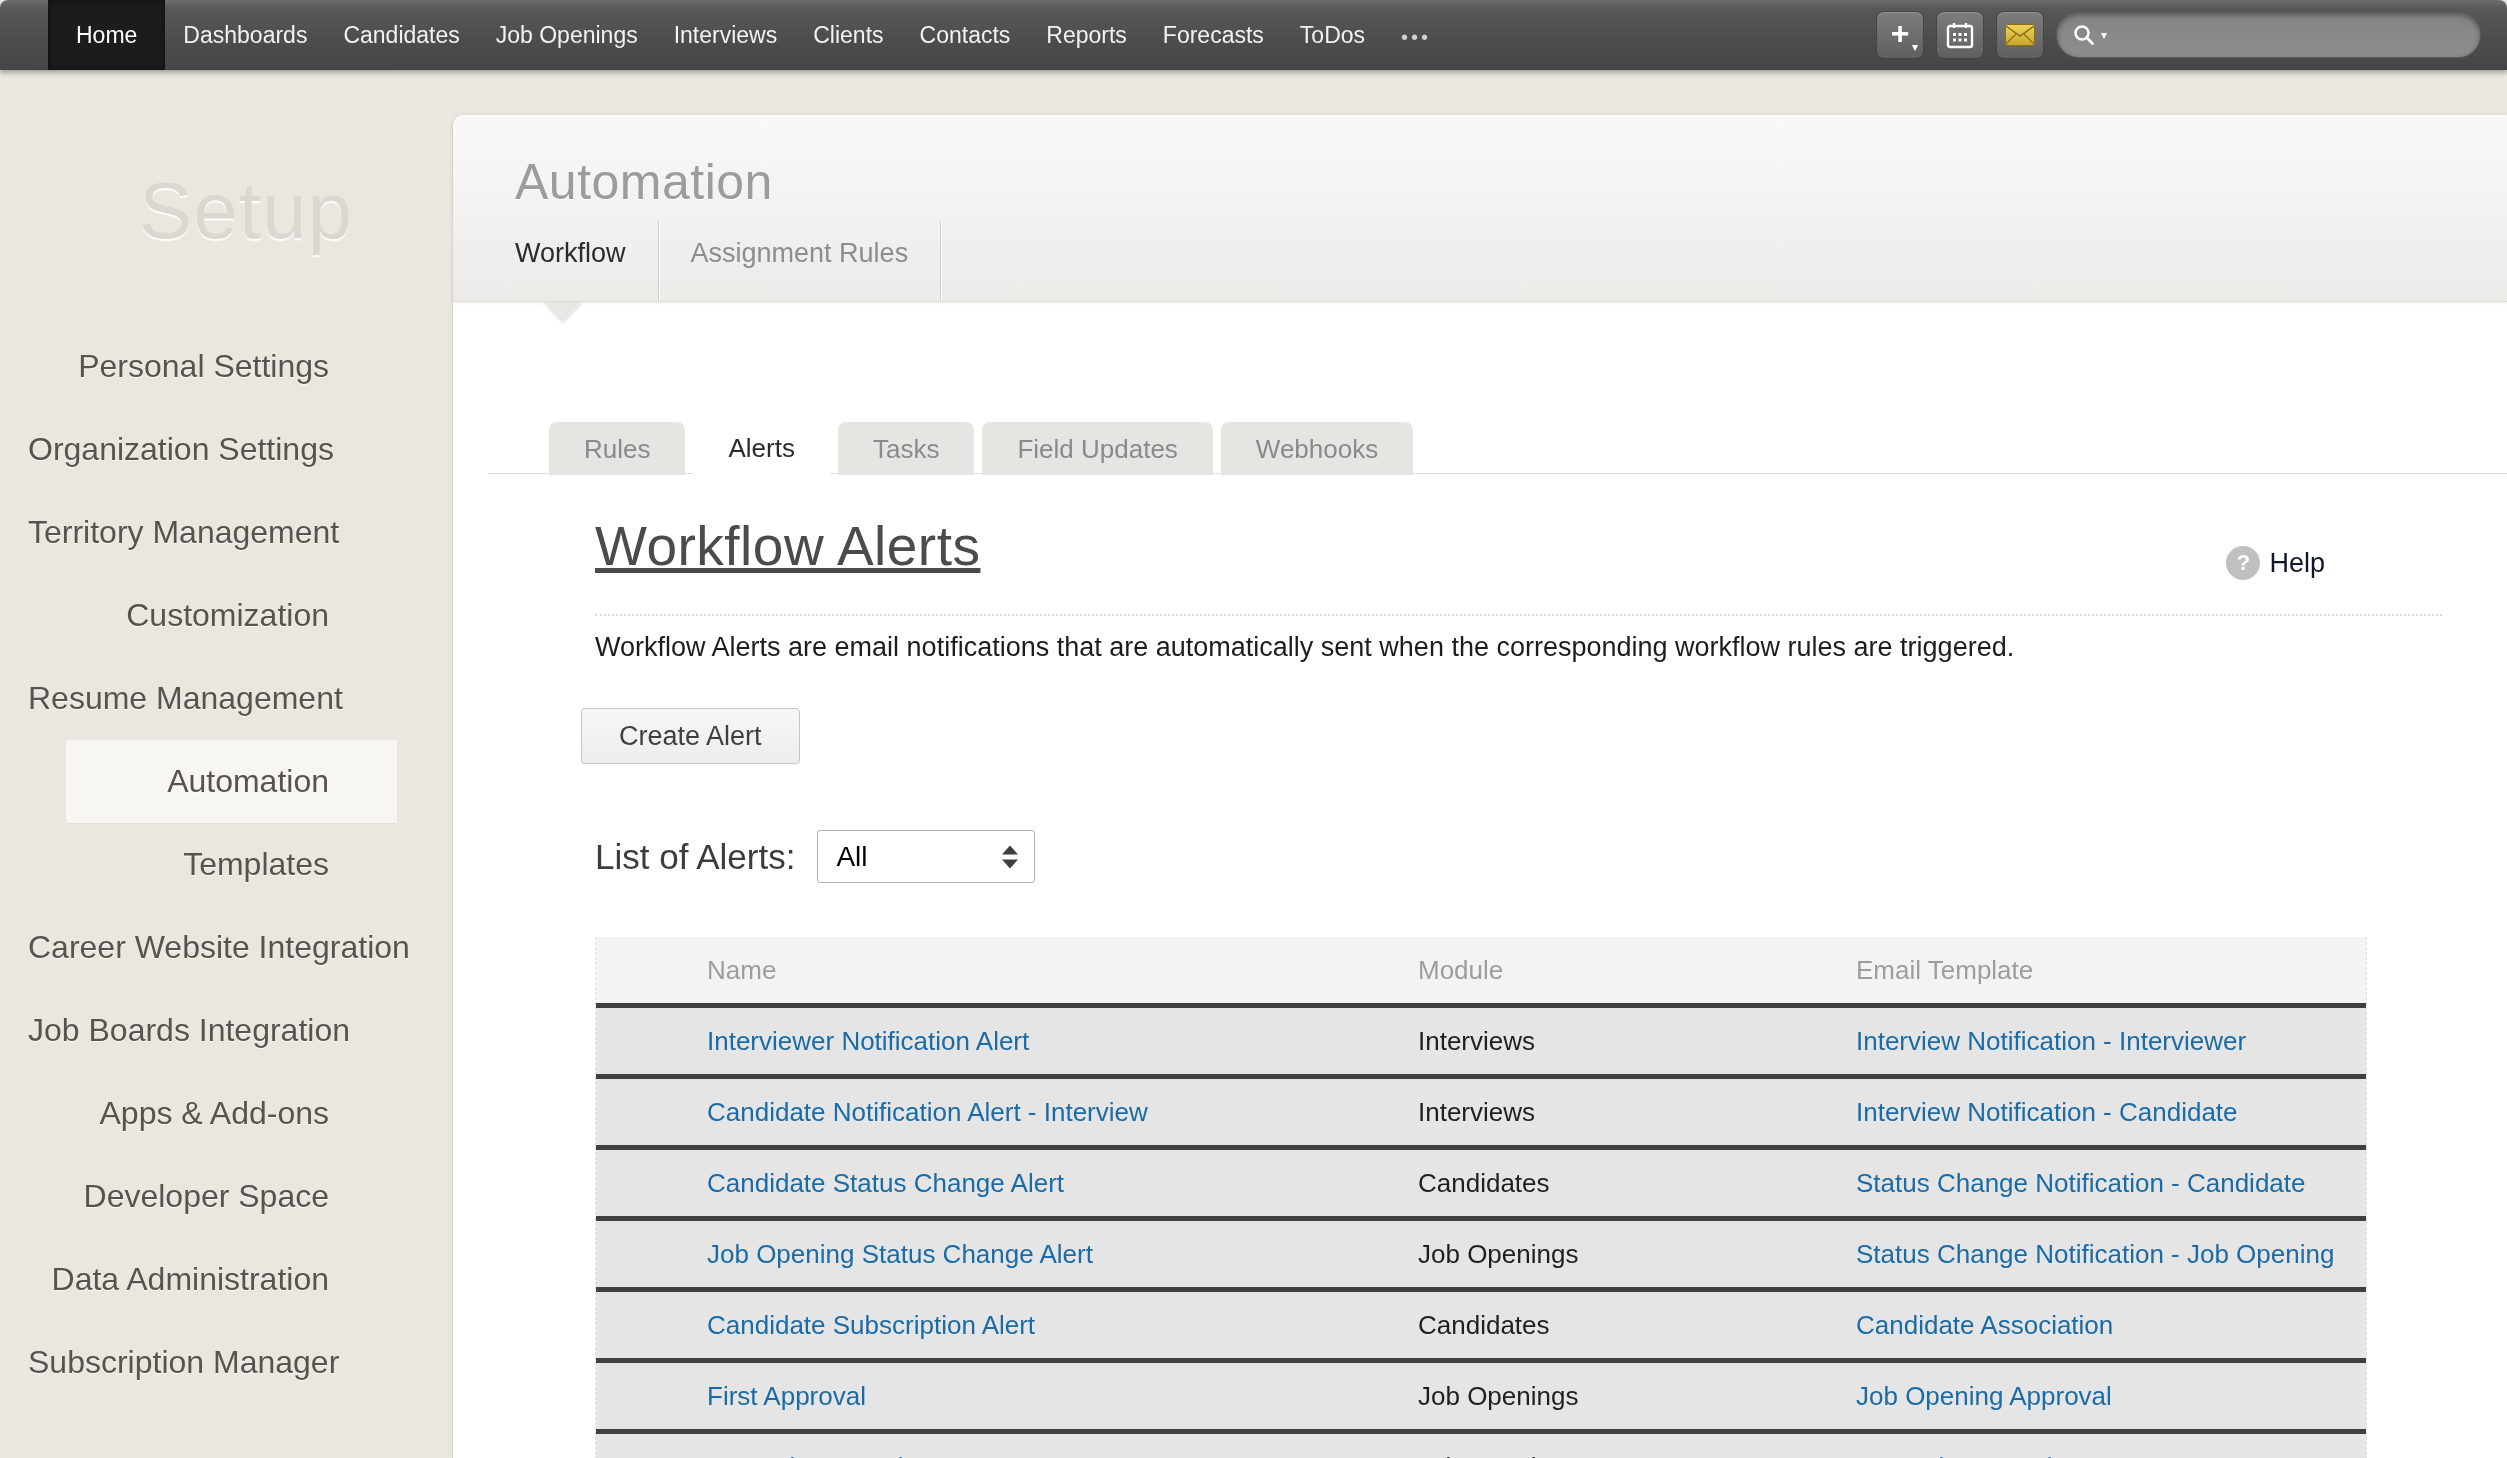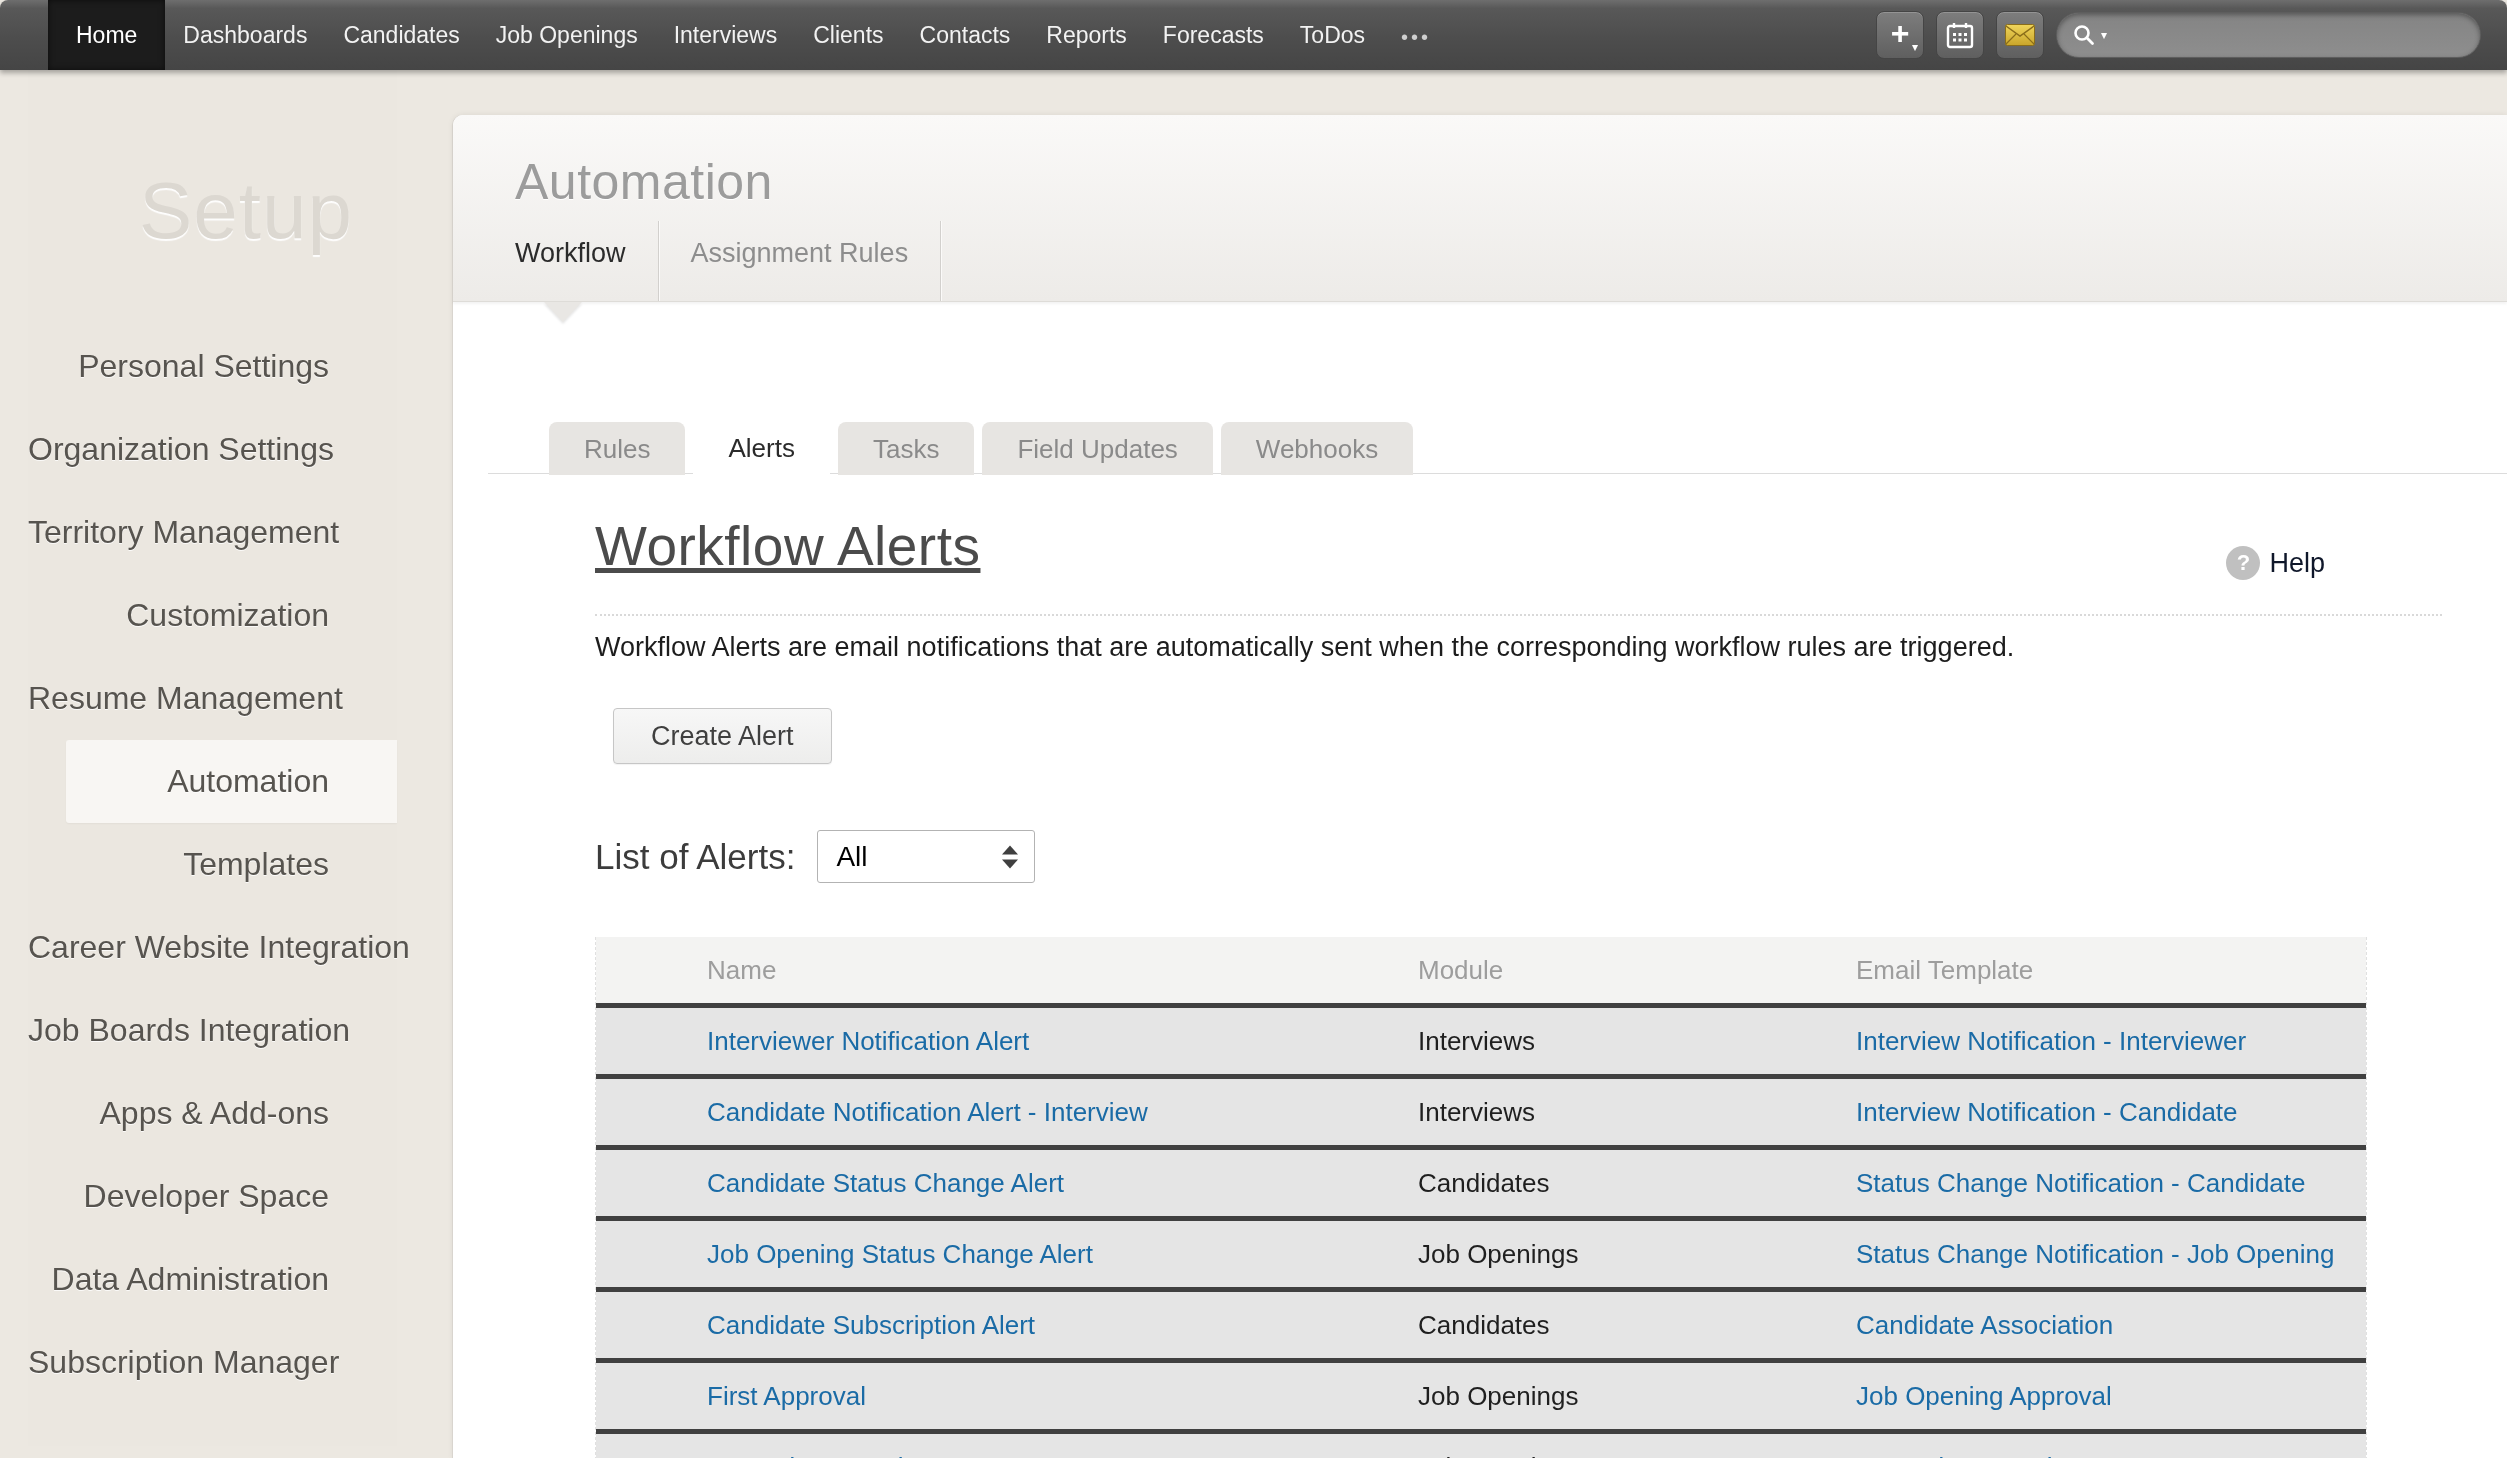--- a/index.html
+++ b/index.html
@@ -124,21 +124,21 @@
   .help .qmark {
     width:34px; height:34px; border-radius:50%; background:#c0c0c0;
     color:#fff; font-size:22px; font-weight:bold; text-align:center; line-height:34px;
   }
   .help .help-label { font-size:27px; color:#0f172a; }
 
   .dotted { position:absolute; top:312px; left:142px; right:65px; border-top:2px dotted #d9d9d9; }
   .desc { position:absolute; top:330px; left:142px; font-size:27px; color:#1d1d1d; }
 
   .create-btn {
-    position:absolute; top:406px; left:160px; height:56px; padding:0 37px;
+    position:absolute; top:406px; left:128px; height:56px; padding:0 37px;
     background:linear-gradient(180deg,#f7f7f7,#ededec);
     border:1px solid #c6c6c6; border-radius:4px;
     font-size:27px; color:#3f3f3f; font-family:"Liberation Sans",sans-serif;
     cursor:pointer; box-shadow:0 1px 1px rgba(0,0,0,.05);
   }
 
   .filter-row { position:absolute; top:528px; left:142px; display:flex; align-items:center; gap:22px; }
   .filter-label { font-size:35px; color:#3c3c3c; }
   .select {
     width:218px; height:53px; background:#fff; border:1px solid #b3b3b3; border-radius:3px;

